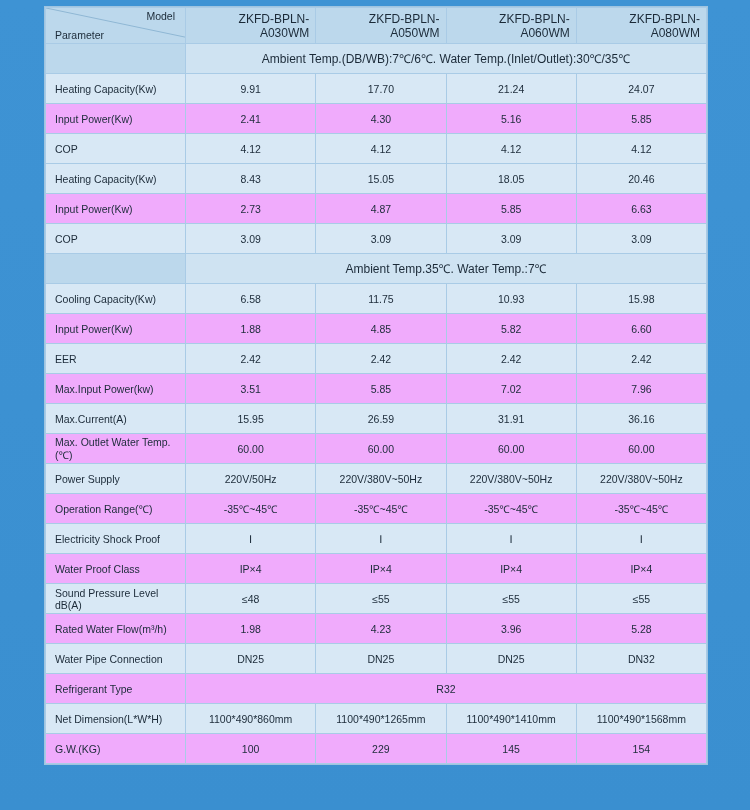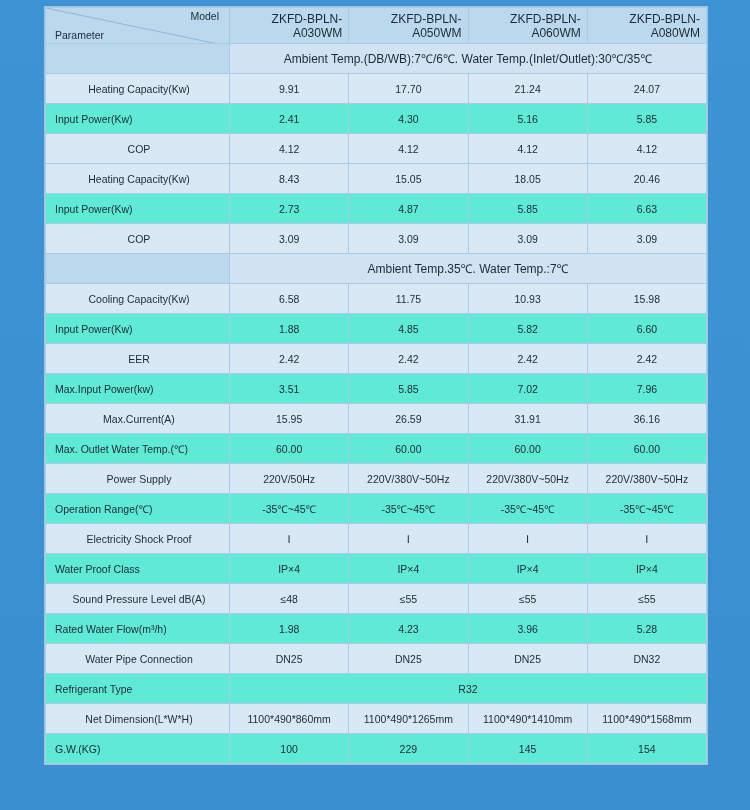--- a/index.html
+++ b/index.html
@@ -30,34 +30,34 @@
   }
   td {
     border: 1px solid #a9cbe6;
     font-size: 10.5px;
     color: #1b2a38;
     height: 30px;
     padding: 0 6px;
     box-sizing: border-box;
   }
   td.label {
-    width: 184px;
+    width: 140px;
     text-align: left;
     padding-left: 9px;
   }
   td.val {
     text-align: center;
   }
   td.section {
     text-align: center;
     font-size: 12px;
   }
   
-  tr.r-light td { background: #d8e8f5; text-align: center; }
-  tr.r-dark td  { background: #5eead4; }
+  tr.r-light td { background: #d8e8f5; }
+  tr.r-dark td  { background: #f0abfc; }
   tr.r-sect td  { background: #cfe3f2; }
   tr.r-sect td.label { background: #bcd8ec; }
 
   
   .hdr td {
     background: #bcd8ec;
     height: 36px;
     vertical-align: middle;
   }
   .corner {

